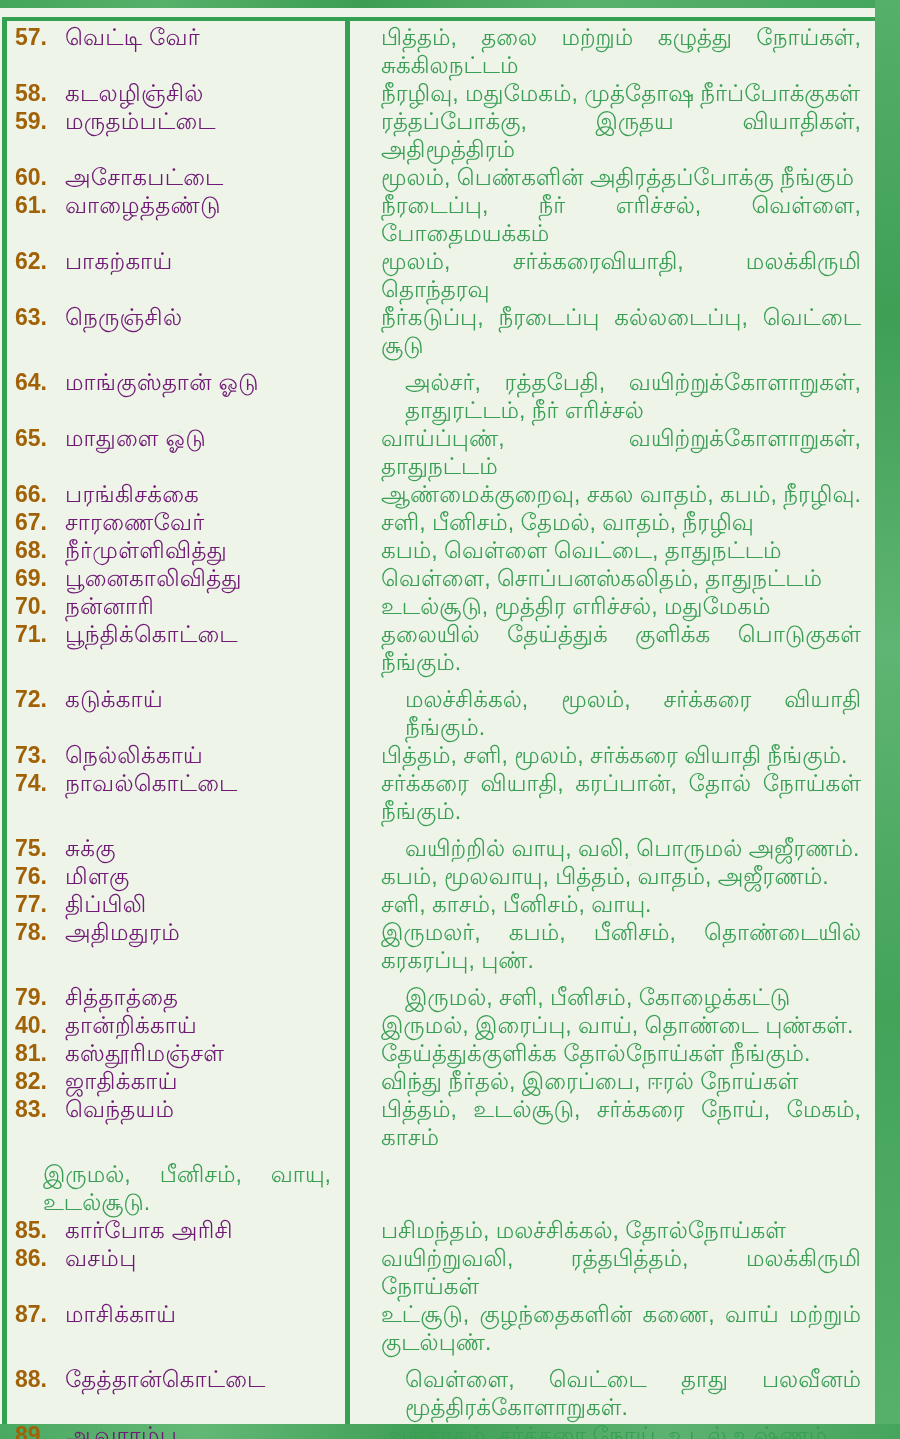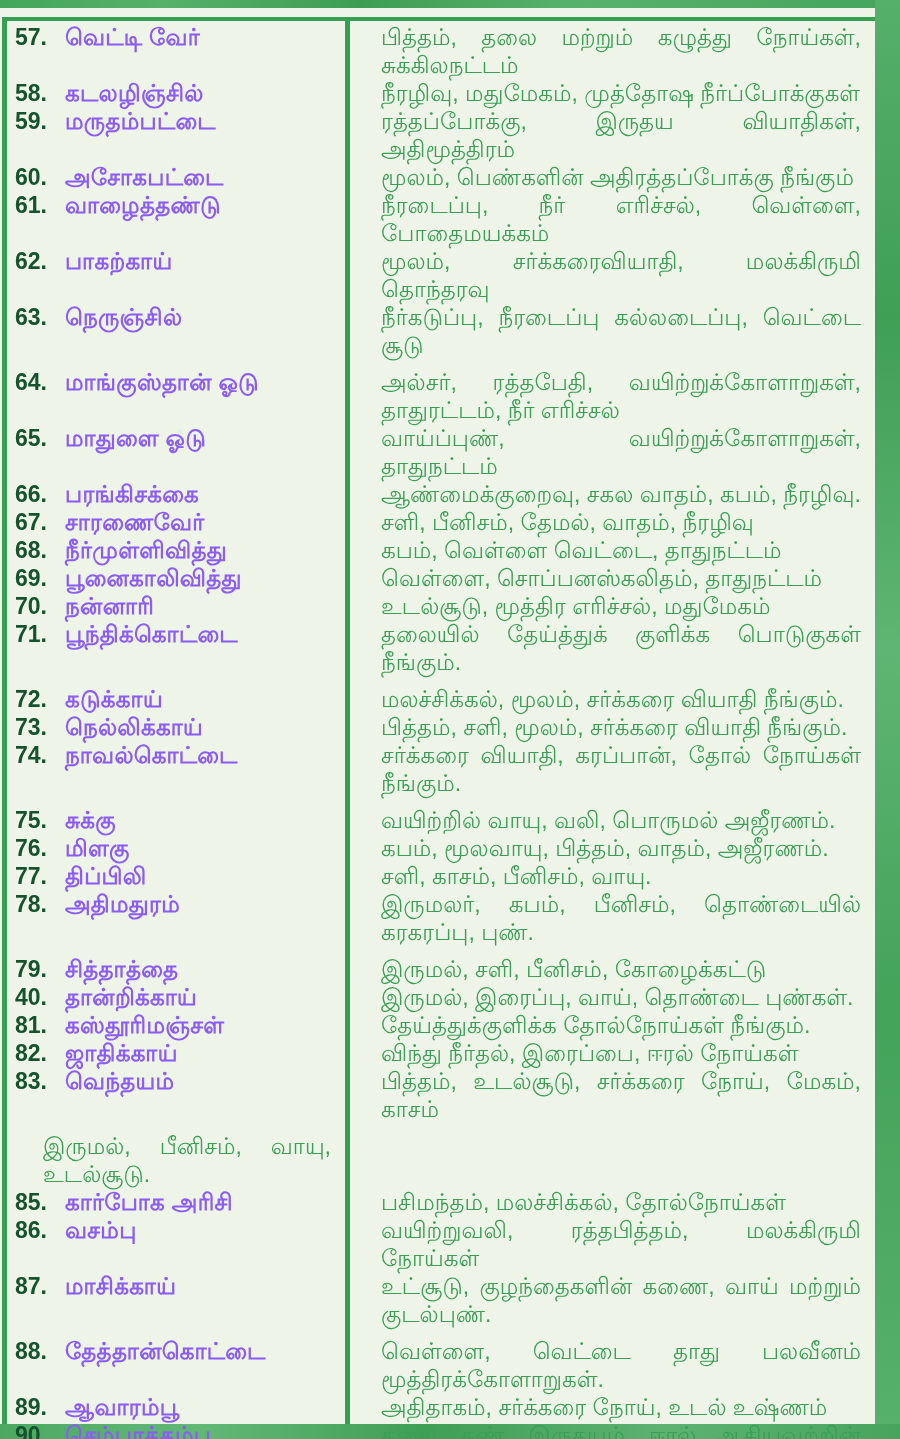--- a/index.html
+++ b/index.html
@@ -17,24 +17,24 @@
   .band-bottom{position:absolute;left:0;bottom:0;width:100%;height:15px;
     background:linear-gradient(90deg,#4aa961 0%,#63b876 22%,#3f9f55 47%,#5db271 74%,#46a55d 100%);}
   .band-right{position:absolute;right:0;top:0;width:25px;height:100%;
     background:linear-gradient(180deg,#55b06a 0%,#3f9f55 22%,#5fb573 45%,#43a359 70%,#57b16b 100%);}
   .border-top{position:absolute;left:2px;top:17px;width:873px;height:4px;background:#35a052;}
   .border-left{position:absolute;left:2px;top:17px;width:5px;height:1407px;background:#35a052;}
   .divider{position:absolute;left:345px;top:17px;width:5px;height:1407px;background:#35a052;}
   
   .content{position:absolute;left:7px;top:23px;right:25px;bottom:15px;}
   .row{display:grid;grid-template-columns:338px 1fr;line-height:28px;}
-  .row.gap{margin-top:9px;}
+  .row.gap{margin-top:9px;gap:24px;}
   .cell-left{display:flex;align-items:flex-start;padding-left:8px;}
-  .num{width:50px;flex:0 0 50px;font-size:23px;font-weight:700;color:#14532d;}
-  .herb{font-size:23px;font-weight:700;color:#8b5cf6;letter-spacing:.3px;}
+  .num{width:50px;flex:0 0 50px;font-size:23px;font-weight:700;color:#a16207;}
+  .herb{font-size:23px;font-weight:400;color:#701a75;letter-spacing:.3px;}
   .cell-right{padding:0 14px 0 36px;font-size:23px;color:#3a9f55;
     text-align:justify;text-justify:inter-word;}
 </style>
 </head>
 <body>
 
 <div class="band-top"></div>
 <div class="band-right"></div>
 <div class="band-bottom"></div>
 <div class="border-top"></div>

